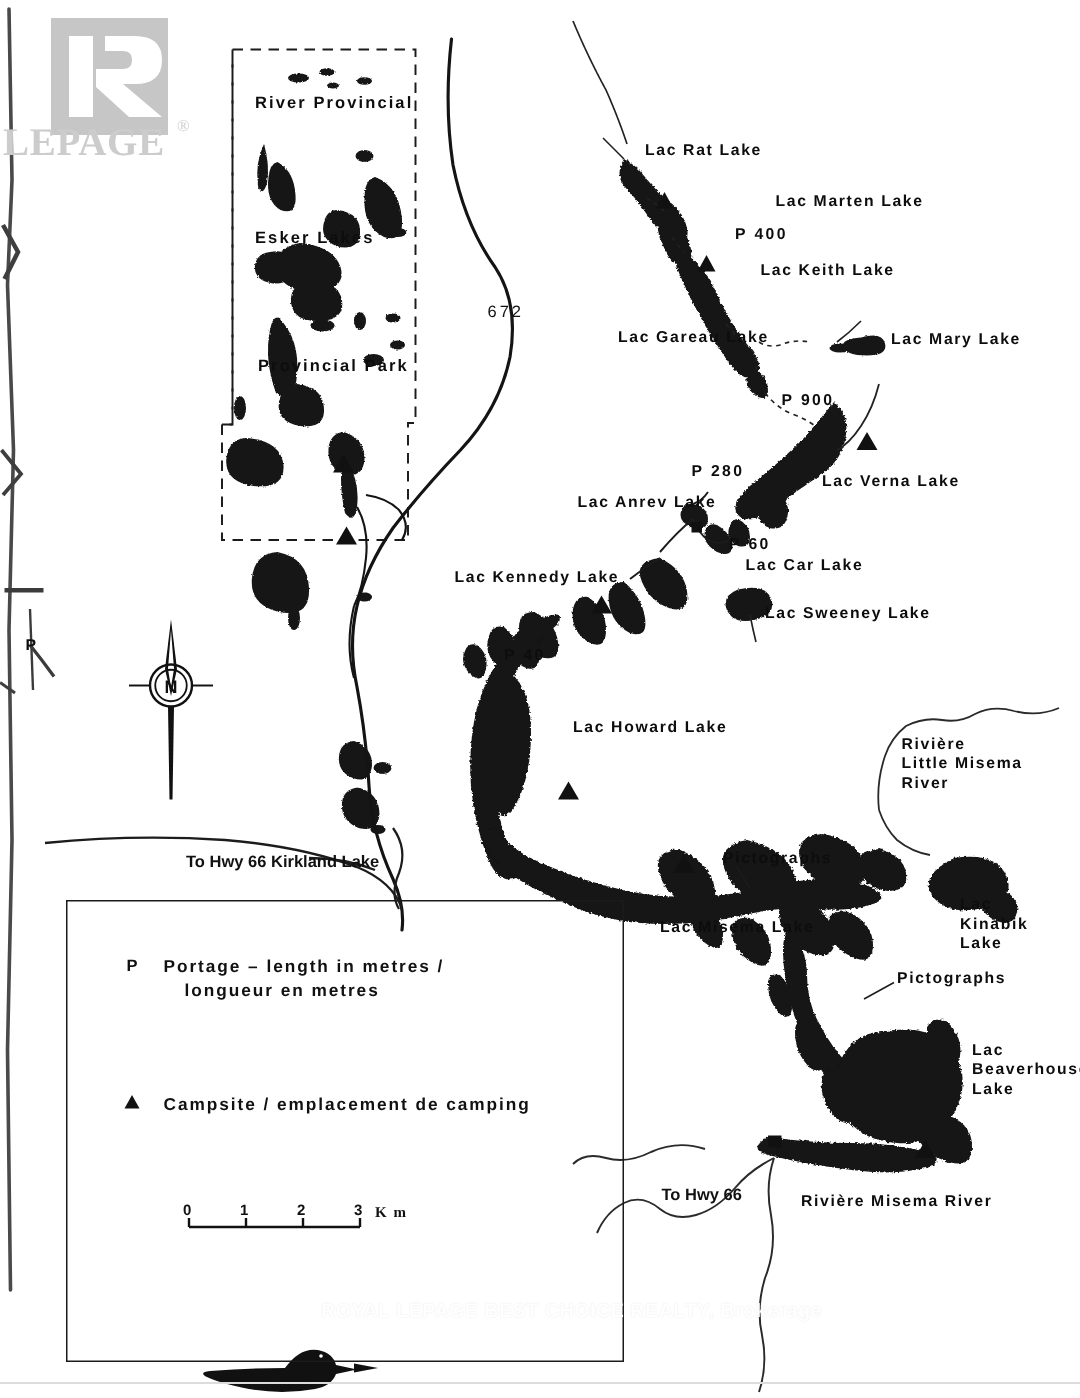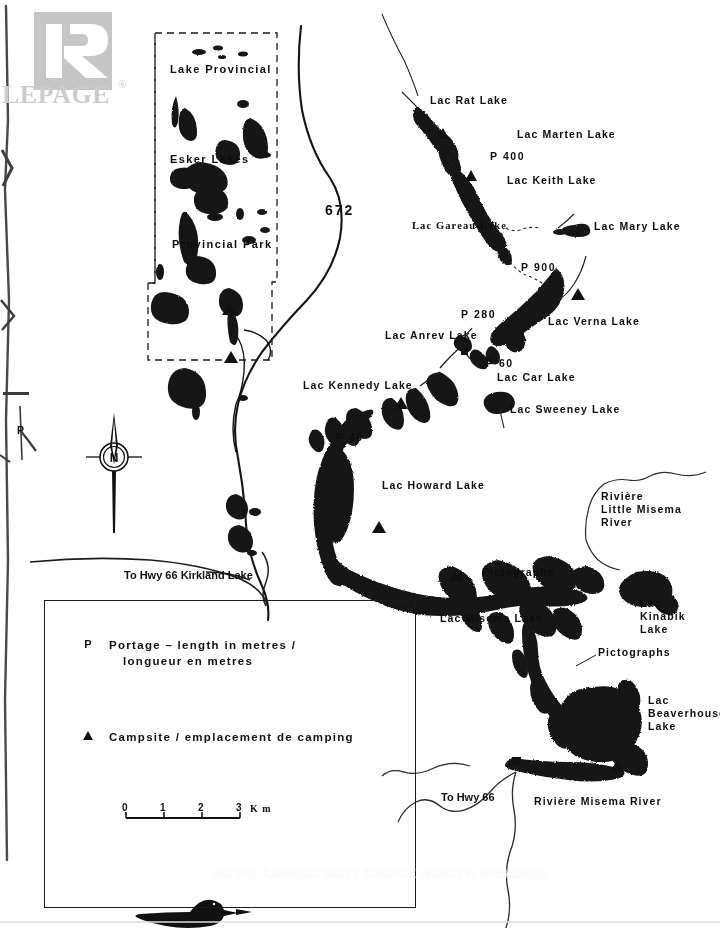--- a/index.html
+++ b/index.html
@@ -33,22 +33,22 @@
     font-family:"Liberation Sans", sans-serif;
     font-size:10.5px;
     font-weight:700;
     letter-spacing:1.6px;
     color:#0d0d0d;
     white-space:nowrap;
   }
   .roadnum{
     position:absolute;
     font-family:"Liberation Sans", sans-serif;
-    font-size:14px;
-    font-weight:700;
+    font-size:11px;
+    font-weight:400;
     letter-spacing:2px;
     color:#101010;
   }
   .hwylabel{
     position:absolute;
     font-family:"Liberation Sans", sans-serif;
     font-size:11px;
     font-weight:700;
     letter-spacing:0px;
     color:#111;
@@ -413,30 +413,30 @@
 
     <g>
       <line x1="126" y1="818" x2="240" y2="818" stroke="#111" stroke-width="1.8"></line>
       <line x1="126" y1="812" x2="126" y2="818" stroke="#111" stroke-width="1.6"></line>
       <line x1="164" y1="812" x2="164" y2="818" stroke="#111" stroke-width="1.6"></line>
       <line x1="202" y1="812" x2="202" y2="818" stroke="#111" stroke-width="1.6"></line>
       <line x1="240" y1="812" x2="240" y2="818" stroke="#111" stroke-width="1.6"></line>
     </g>
   </svg>
 
-  <div class="parklabel" style="left:170px; top:63px;">Lake Provincial</div>
+  <div class="parklabel" style="left:170px; top:63px;">River Provincial</div>
   <div class="parklabel" style="left:170px; top:153px;">Esker Lakes</div>
   <div class="parklabel" style="left:172px; top:238px;">Provincial Park</div>
 
   <div class="roadnum" style="left:325px; top:202px;">672</div>
 
   <div class="maplabel" style="left:430px; top:94px;">Lac Rat Lake</div>
   <div class="maplabel" style="left:473px; top:128px;padding-left:44px;">Lac Marten Lake</div>
   <div class="maplabel" style="left:507px; top:174px;">Lac Keith Lake</div>
-  <div class="maplabel" style="left:412px; top:219px;font-family:Liberation Serif, serif;">Lac Gareau Lake</div>
+  <div class="maplabel" style="left:412px; top:219px;">Lac Gareau Lake</div>
   <div class="maplabel" style="left:594px; top:220px;">Lac Mary Lake</div>
   <div class="maplabel" style="left:548px; top:315px;">Lac Verna Lake</div>
   <div class="maplabel" style="left:385px; top:329px;">Lac Anrev Lake</div>
   <div class="maplabel" style="left:497px; top:371px;">Lac Car Lake</div>
   <div class="maplabel" style="left:303px; top:379px;">Lac Kennedy Lake</div>
   <div class="maplabel" style="left:510px; top:403px;">Lac Sweeney Lake</div>
   <div class="maplabel" style="left:382px; top:479px;">Lac Howard Lake</div>
   <div class="maplabel" style="left:440px; top:612px;">Lac Misema Lake</div>
 
   <div class="maplabel multi" style="left:601px; top:490px; width:110px;">

